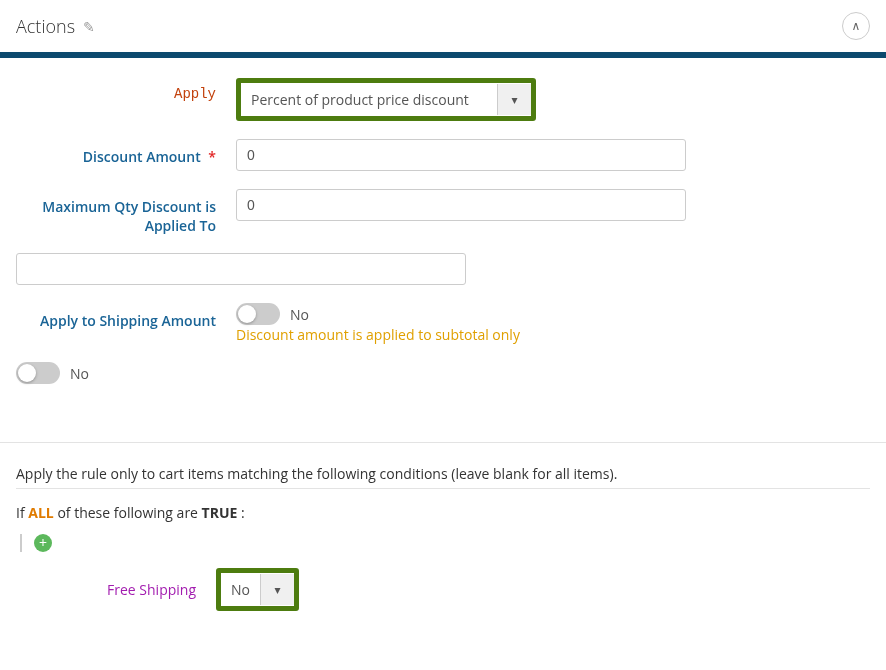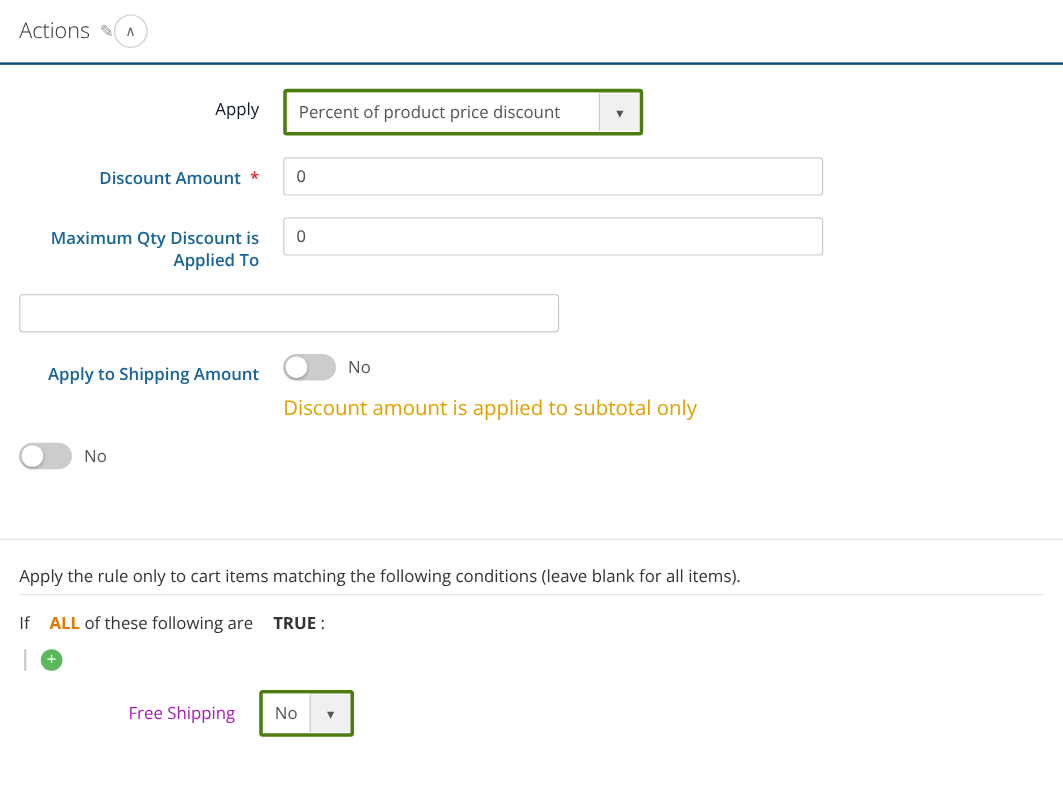--- a/index.html
+++ b/index.html
@@ -8,22 +8,23 @@
       font-size: 14px;
       background: #fff;
       color: #333;
       width: 886px;
       min-height: 670px;
     }
 
     .section-header {
       display: flex;
       align-items: center;
+      justify-content: space-between;
       padding: 12px 16px;
-      border-bottom: 2px solid #0c4a6e;
+      border-bottom: 6px solid #0c4a6e;
       background: #fff;
     }
 
     .section-title {
       display: flex;
       align-items: center;
       gap: 8px;
       font-size: 18px;
       font-weight: 300;
       color: #333;
@@ -65,22 +66,23 @@
       min-width: 220px;
       text-align: right;
       padding-right: 20px;
       padding-top: 8px;
       font-size: 14px;
       color: #1a6496;
       font-weight: 600;
     }
 
     .form-label.black {
-      color: #0f172a;
+      color: #c2410c;
       font-weight: normal;
+      font-family: Liberation Mono, monospace;
     }
 
     .required-mark {
       color: #e22626;
       margin-left: 4px;
     }
 
     .form-control {
       flex: 1;
       max-width: 450px;
@@ -92,21 +94,21 @@
       border: 1px solid #ccc;
       border-radius: 3px;
       font-size: 14px;
       color: #555;
       outline: none;
     }
 
     .select-wrapper {
       display: flex;
       align-items: center;
-      border: 3px solid #4d7c0f;
+      border: 5px solid #4d7c0f;
       border-radius: 3px;
       overflow: hidden;
       background: #fff;
       max-width: 300px;
     }
 
     .select-text {
       flex: 1;
       padding: 7px 10px;
       font-size: 14px;
@@ -153,23 +155,23 @@
       left: 2px;
       box-shadow: 0 1px 3px rgba(0,0,0,0.3);
     }
 
     .toggle-label {
       font-size: 14px;
       color: #555;
     }
 
     .hint-text {
-      font-size: 17px;
+      font-size: 14px;
       color: #e0a000;
-      margin-top: 11px;
+      margin-top: 0;
     }
 
     .divider {
       border: none;
       border-top: 1px solid #e3e3e3;
       margin: 20px 0;
     }
 
     .conditions-section {
       padding: 0 16px;
@@ -183,21 +185,20 @@
     }
 
     .conditions-rule {
       font-size: 14px;
       color: #333;
       margin-bottom: 12px;
     }
 
     .conditions-rule strong {
       color: #333;
-      margin-left: 13px;
     }
 
     .conditions-tree {
       border-left: 2px solid #ccc;
       padding-left: 12px;
       margin-left: 4px;
       margin-bottom: 16px;
     }
 
     .add-condition-btn {

